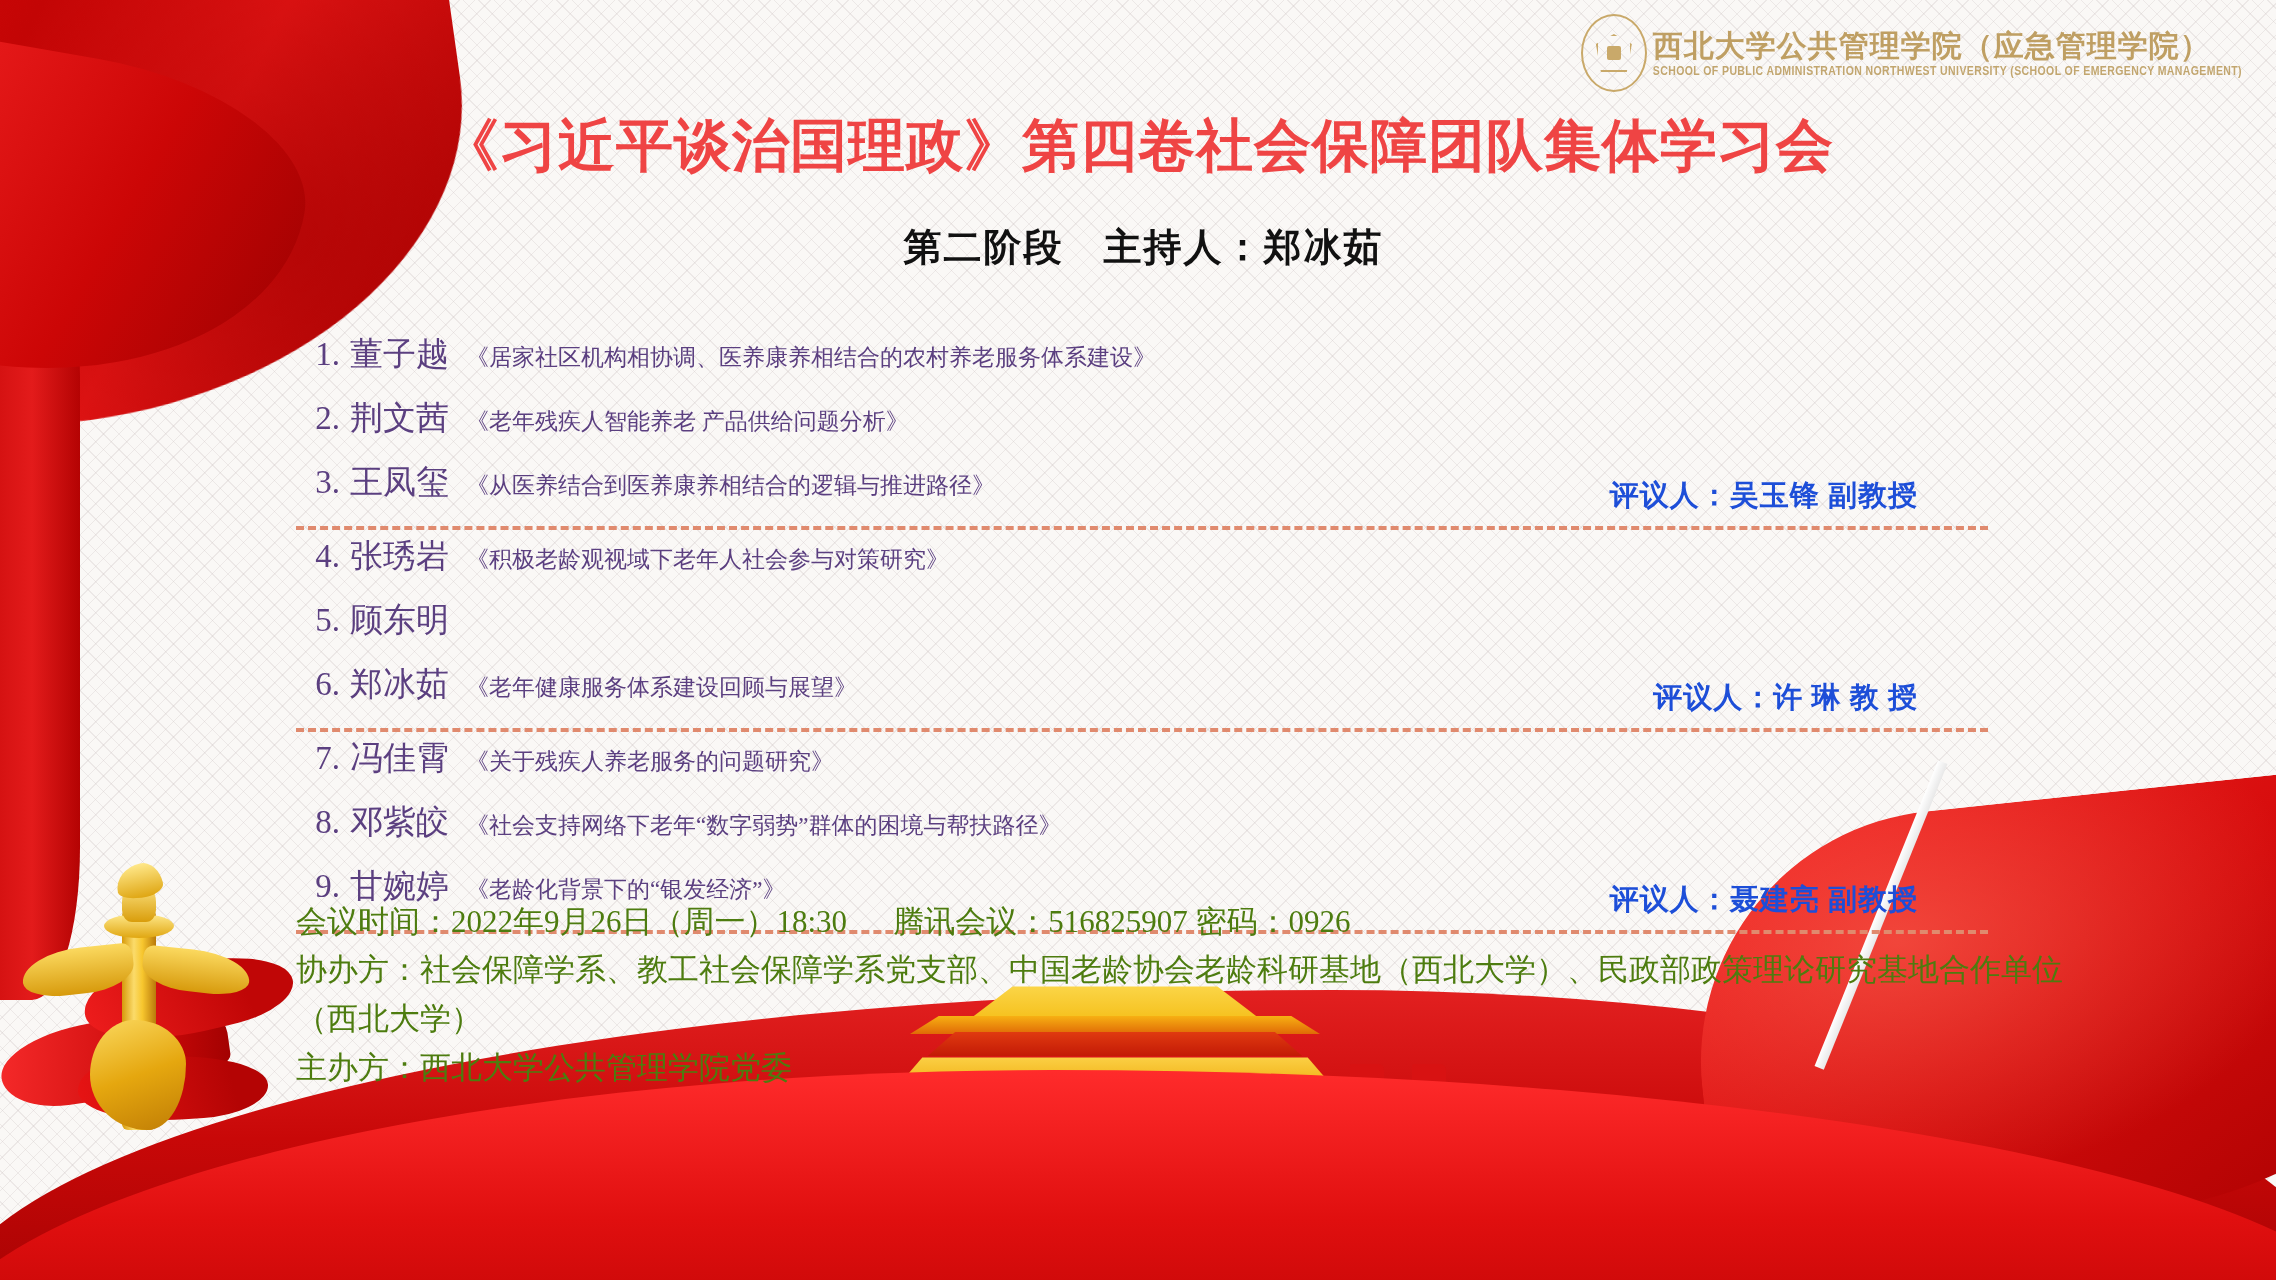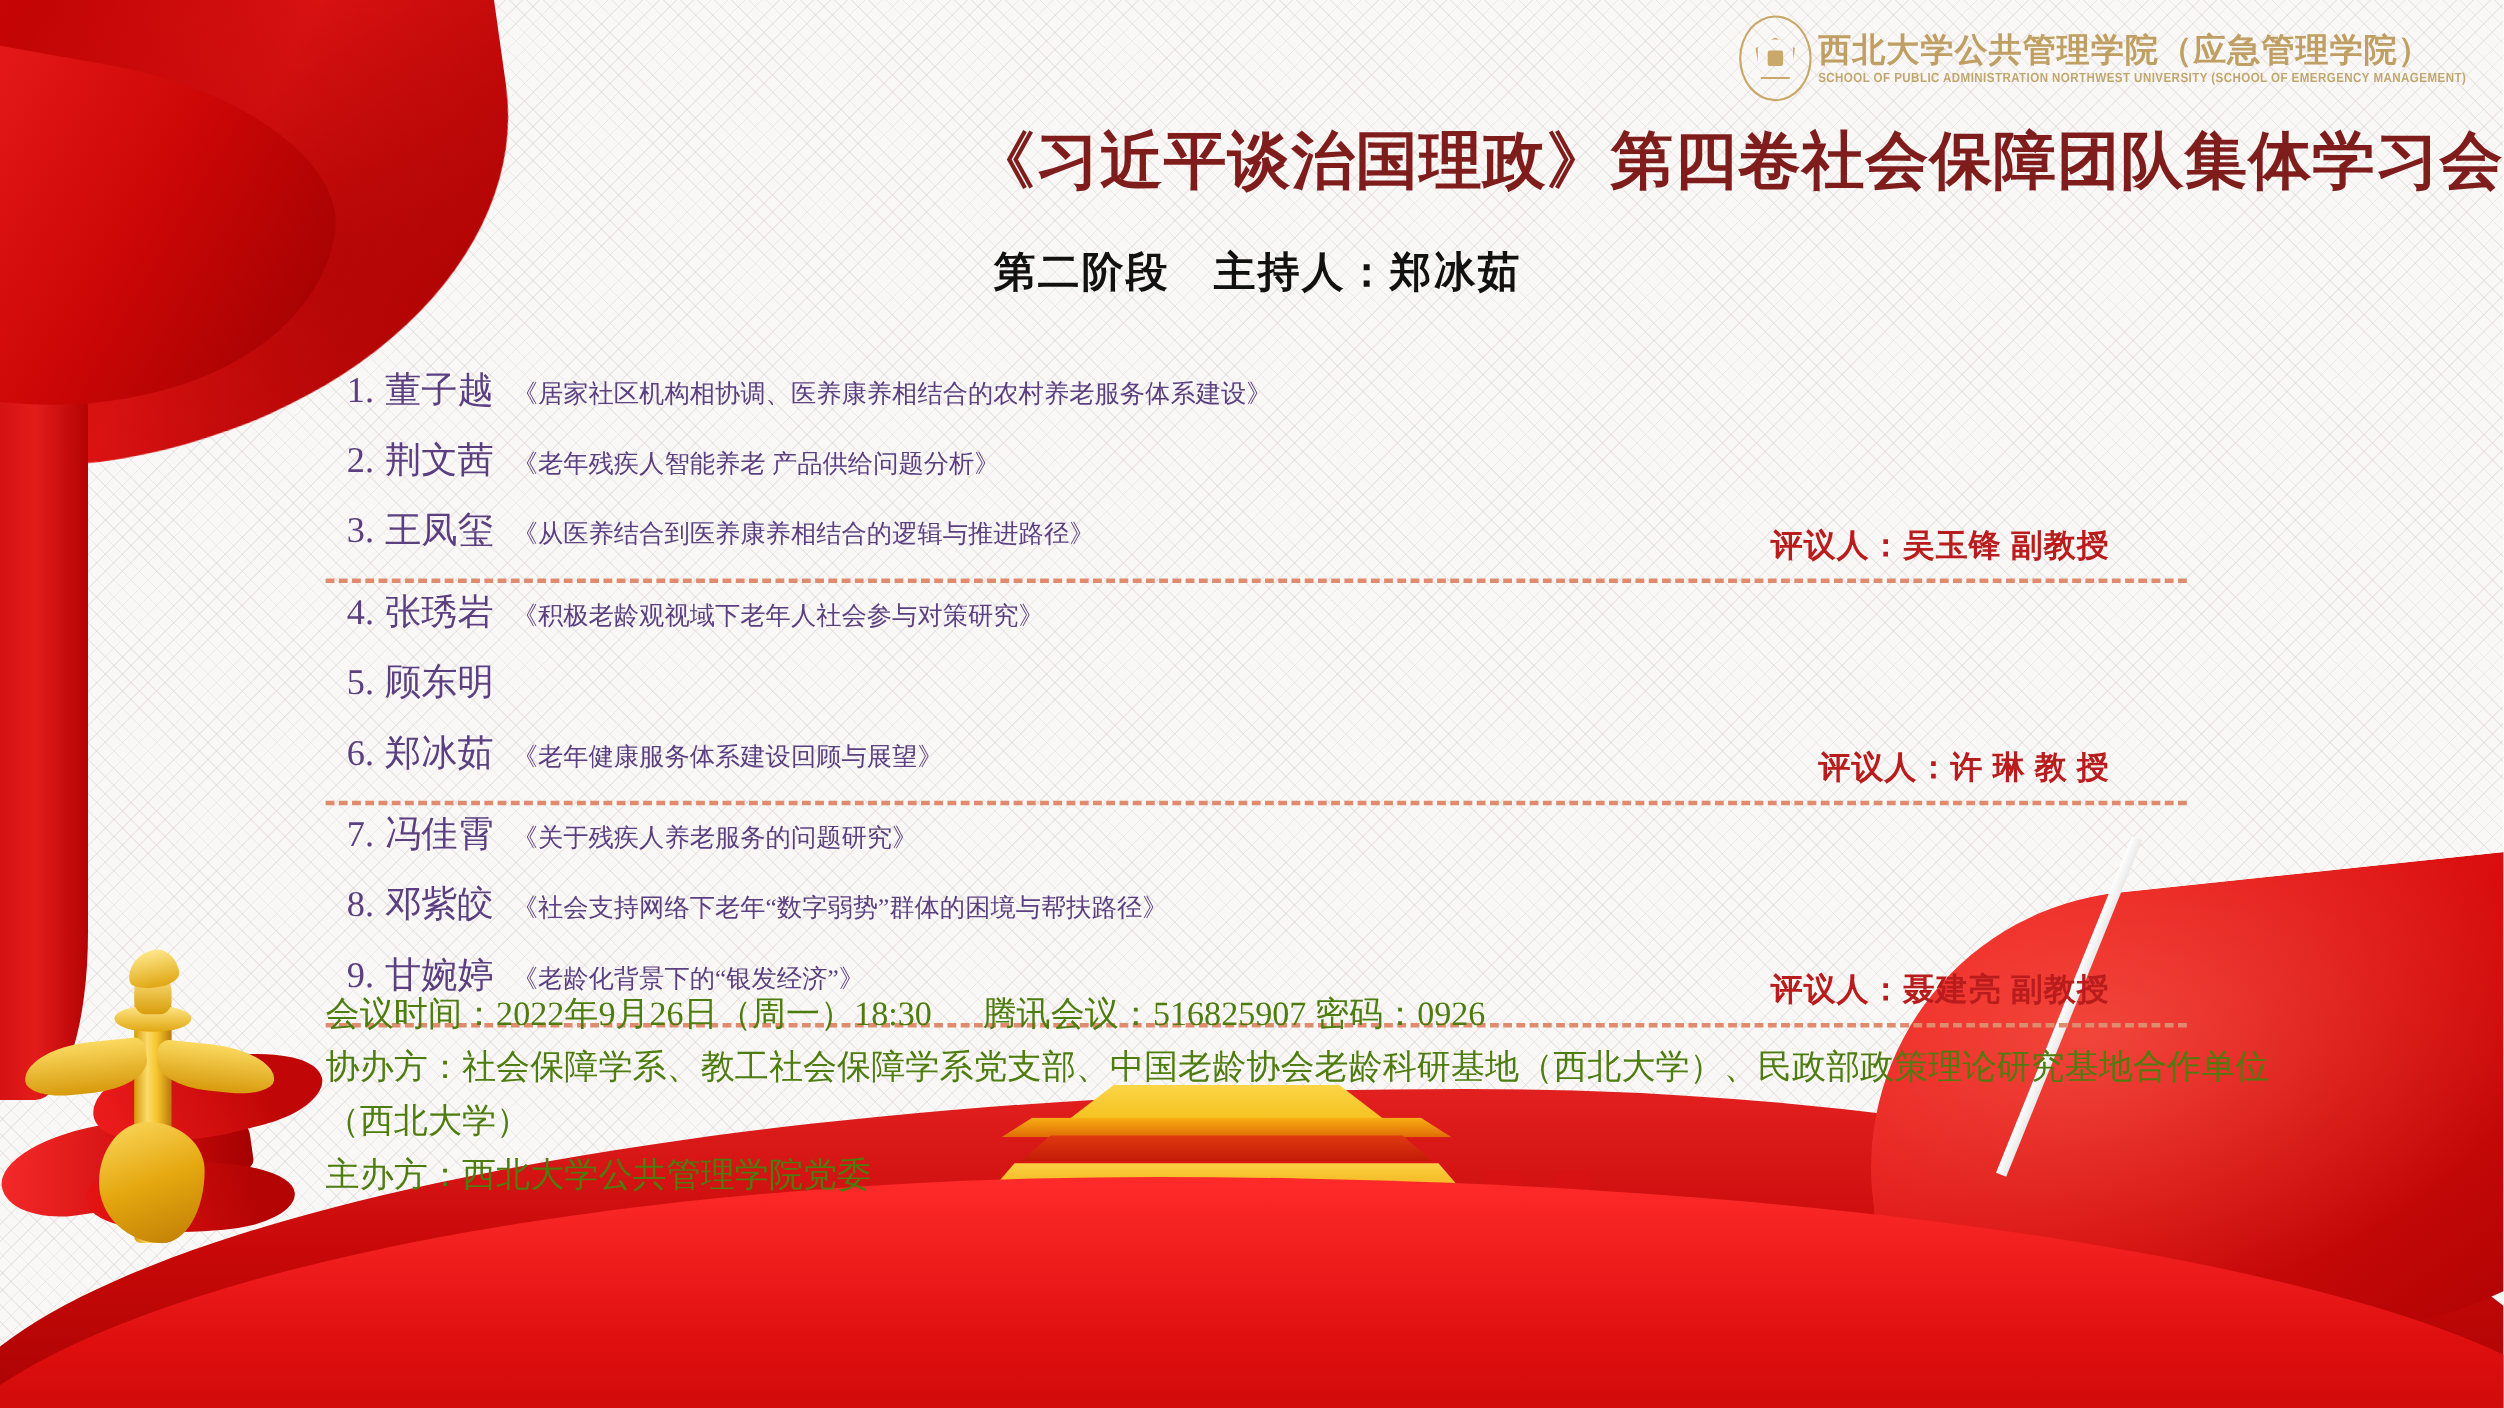--- a/index.html
+++ b/index.html
@@ -288,22 +288,22 @@
     font-size: 10.5px; color: #c2a66f; letter-spacing: .4px;
     white-space: nowrap; margin-top: 3px;
     font-family: "Liberation Sans", sans-serif;
     transform: scaleY(1.15); transform-origin: left top;
     font-weight: bold;
   }
 
   
   .title {
     position: absolute; left: 0; right: 0; top: 108px;
-    text-align: right; z-index: 15;
-    font-size: 57px; font-weight: bold; color: #7f1d1d;
+    text-align: center; z-index: 15;
+    font-size: 57px; font-weight: bold; color: #ef4444;
     letter-spacing: 1px;
     font-family: "Liberation Sans", "DejaVu Sans", sans-serif;
     white-space: nowrap;
   }
   .subtitle {
     position: absolute; left: 0; right: 0; top: 222px;
     text-align: center; z-index: 15;
     font-size: 38px; font-weight: bold; color: #111;
     letter-spacing: 2px;
     font-family: "Liberation Serif", "DejaVu Serif", serif;
@@ -331,21 +331,21 @@
     margin-right: 17px; white-space: nowrap;
     font-family: "Liberation Serif", "DejaVu Serif", serif;
   }
   .row-title {
     font-size: 23px; color: #5b3f80;
     white-space: nowrap;
     font-family: Liberation Serif, serif;
   }
   .reviewer {
     position: absolute; right: 78px; bottom: 8px;
-    font-size: 29px; color: #b91c1c; font-weight: bold;
+    font-size: 29px; color: #1d4ed8; font-weight: bold;
     letter-spacing: 1px; white-space: nowrap;
     font-family: "Liberation Serif", "DejaVu Serif", serif;
     margin-left: 20px;
   }
   .divider {
     height: 0; border-top: 4px dashed #e08a6e;
     margin: 2px 0 4px 0;
     width: 1692px;
   }
 

